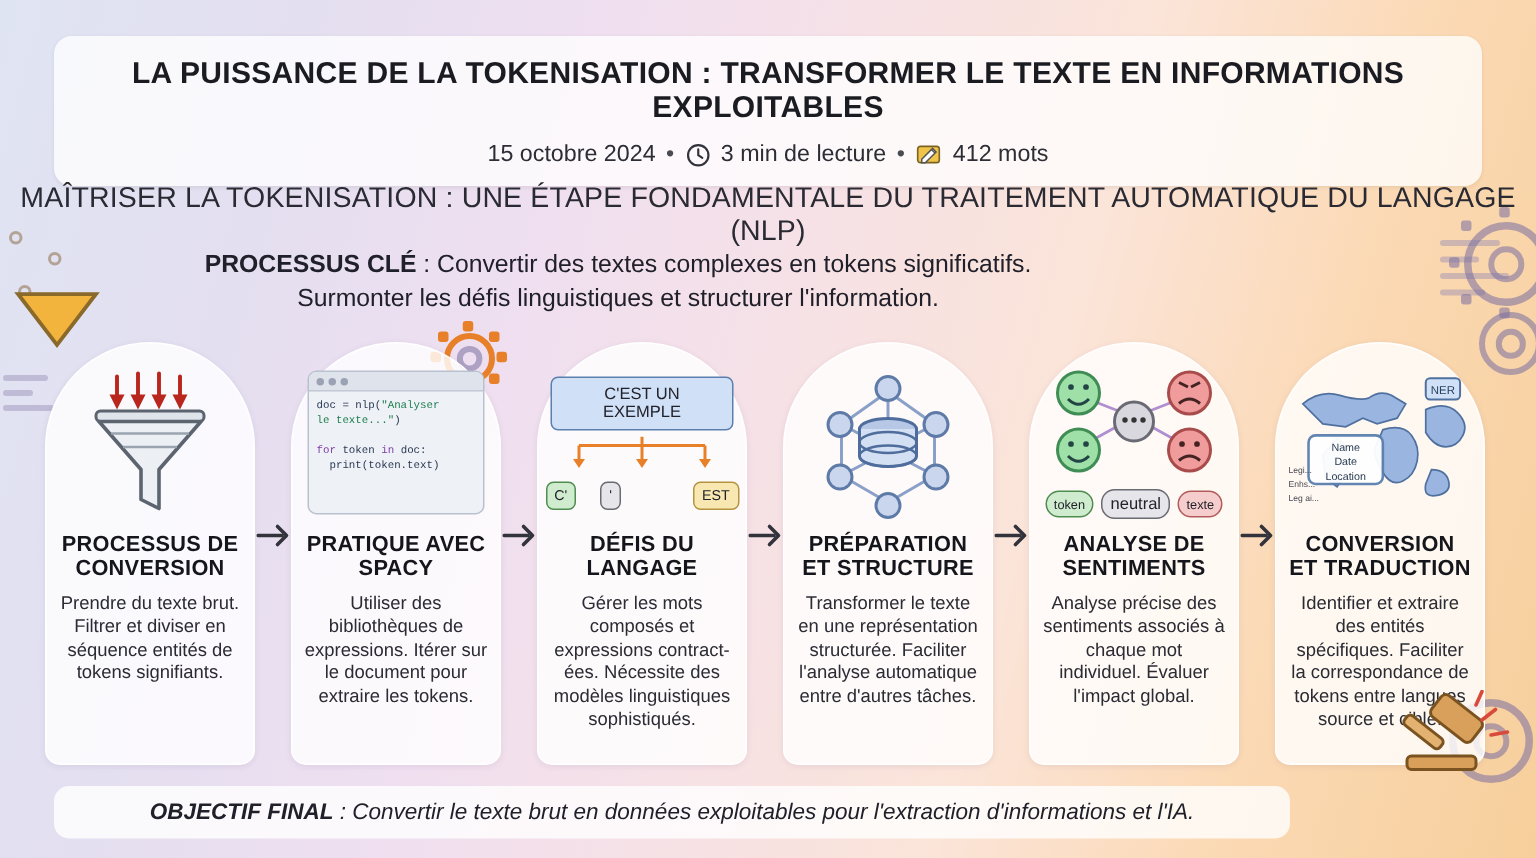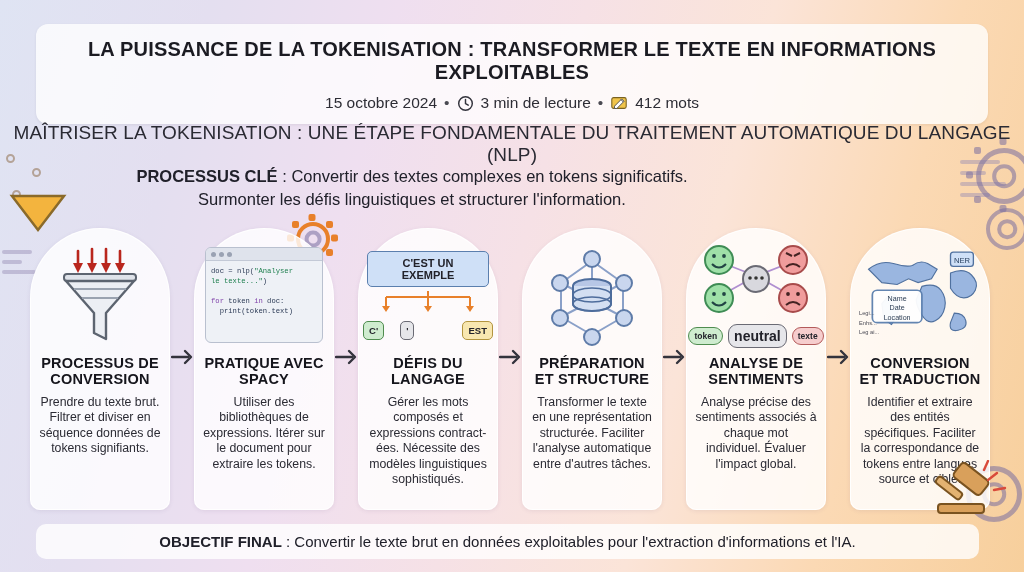--- a/index.html
+++ b/index.html
@@ -154,27 +154,28 @@
     align-items: center;
     justify-content: center;
     margin-top: 120px;
     align-self: flex-start;
   }
   .arrow svg { display: block; }
 
   
   .footer {
     position: absolute;
-    left: 36px; top: 524px; width: 943px;
+    left: 36px; top: 524px; width: 824px;
     background: rgba(255,255,255,.8);
     border-radius: 10px;
     text-align: center;
     padding: 9px 10px;
     font-size: 15px;
     color: #20202a;
+    font-style: italic;
   }
   .footer b { font-weight: bold; }
 
   
   .codebox {
     width: 118px; height: 96px;
     background: #eef1f6;
     border: 1px solid #b9c0cf;
     border-radius: 6px;
     text-align: left;
@@ -202,21 +203,21 @@
   .codetext .str { color: #1d7f4e; }
   .codetext .kw { color: #7d3fa8; }
 
   
   .chip {
     display: inline-block;
     border: 1.6px solid #4b4b55;
     border-radius: 5px;
     background: #fff;
     font-size: 9.5px;
-    font-weight: bold;
+    font-weight: normal;
     padding: 3px 5px;
     color: #22222a;
   }
   .chip-blue { background: #cfe0f7; border-color: #5b7fae; }
   .chip-green { background: #cfeccf; border-color: #4f8c4f; }
   .chip-yellow { background: #f8e7b0; border-color: #b39game; border-color: #b3953f; margin-left: 32px; }
   .chip-grey { background: #e6e6ea; border-color: #6a6a74; }
   .chip-red { background: #f6cdcd; border-color: #b35a5a; }
 </style>
 </head>
@@ -328,21 +329,21 @@
             <polygon points="58,30 53,20 63,20"></polygon>
               <polygon points="72,30 67,20 77,20"></polygon>
           </g>
           <rect x="16" y="31" width="72" height="7" rx="3" fill="#dfe3ea" stroke="#5c6470" stroke-width="2"></rect>
           <path d="M18 38 L46 70 L46 90 L58 96 L58 70 L86 38 Z" fill="#eceff4" stroke="#5c6470" stroke-width="2.4" stroke-linejoin="round"></path>
           <path d="M26 46h52" stroke="#9aa3b0" stroke-width="1.8"></path>
           <path d="M34 55h36" stroke="#9aa3b0" stroke-width="1.8"></path>
         </svg>
       </div>
       <h3>PROCESSUS DE CONVERSION</h3>
-      <p>Prendre du texte brut. Filtrer et diviser en séquence données de tokens signifiants.</p>
+      <p>Prendre du texte brut. Filtrer et diviser en séquence entités de tokens signifiants.</p>
     </div>
 
     <div class="arrow">
       <svg width="22" height="18" viewBox="0 0 22 18">
           <path d="M1 9h16" stroke="#33333c" stroke-width="2.4" stroke-linecap="round"></path>
           <path d="M14 3l6 6-6 6" fill="none" stroke="#33333c" stroke-width="2.4" stroke-linecap="round" stroke-linejoin="round"></path>
         </svg>
     </div>
 
     <div class="card">
@@ -456,21 +457,21 @@
             <circle cx="104" cy="52" r="1.9" fill="#422"></circle>
           <path d="M92 63q7-6 14 0" stroke="#422" stroke-width="2" fill="none"></path>
 
           <circle cx="62" cy="37" r="13" fill="#d8d8de" stroke="#6a6a74" stroke-width="2"></circle>
           <circle cx="56" cy="36" r="1.8" fill="#333"></circle>
             <circle cx="62" cy="36" r="1.8" fill="#333"></circle>
             <circle cx="68" cy="36" r="1.8" fill="#333"></circle>
         </svg>
         <div style="display:flex;gap:5px;align-items:center;">
           <span class="chip chip-green" style="font-size:8.5px;border-radius:9px;">token</span>
-          <span class="chip chip-grey" style="font-size:14px;border-radius:9px;">neutral</span>
+          <span class="chip chip-grey" style="font-size:11px;border-radius:9px;">neutral</span>
           <span class="chip chip-red" style="font-size:8.5px;border-radius:9px;">texte</span>
         </div>
       </div>
       <h3>ANALYSE DE SENTIMENTS</h3>
       <p>Analyse précise des sentiments associés à chaque mot individuel. Évaluer l'impact global.</p>
     </div>
 
     <div class="arrow">
       <svg width="22" height="18" viewBox="0 0 22 18">
           <path d="M1 9h16" stroke="#33333c" stroke-width="2.4" stroke-linecap="round"></path>

